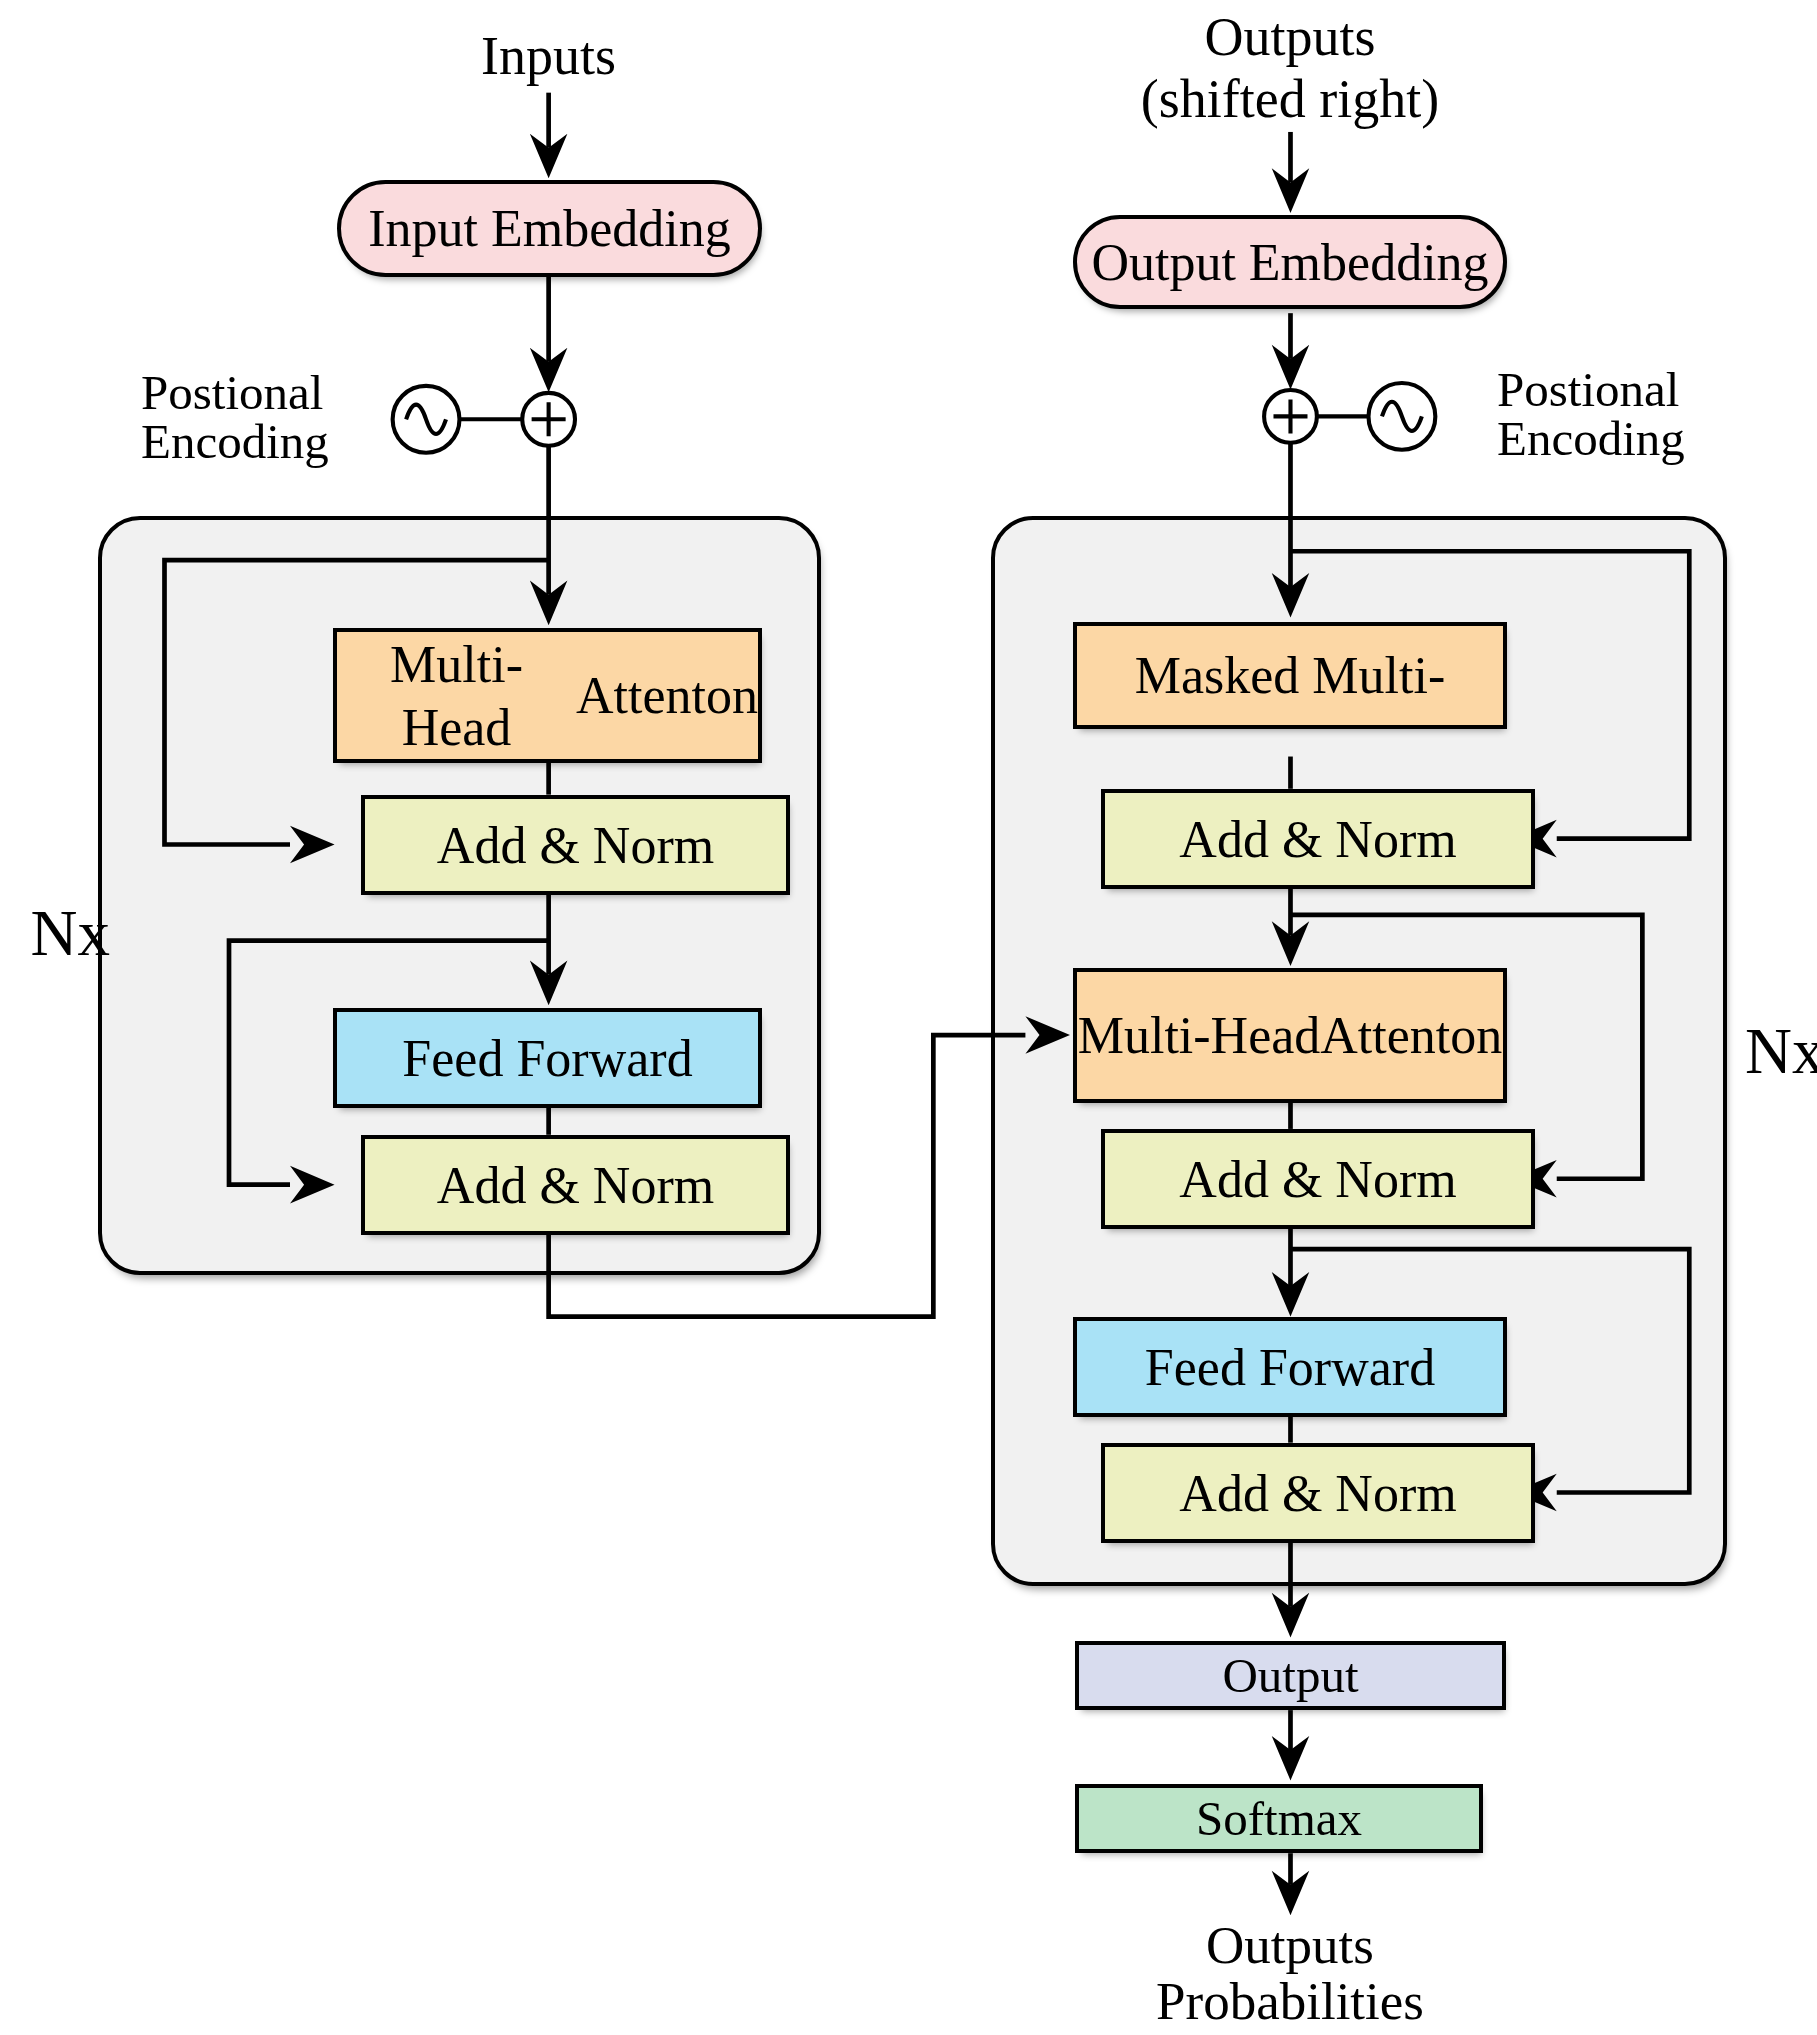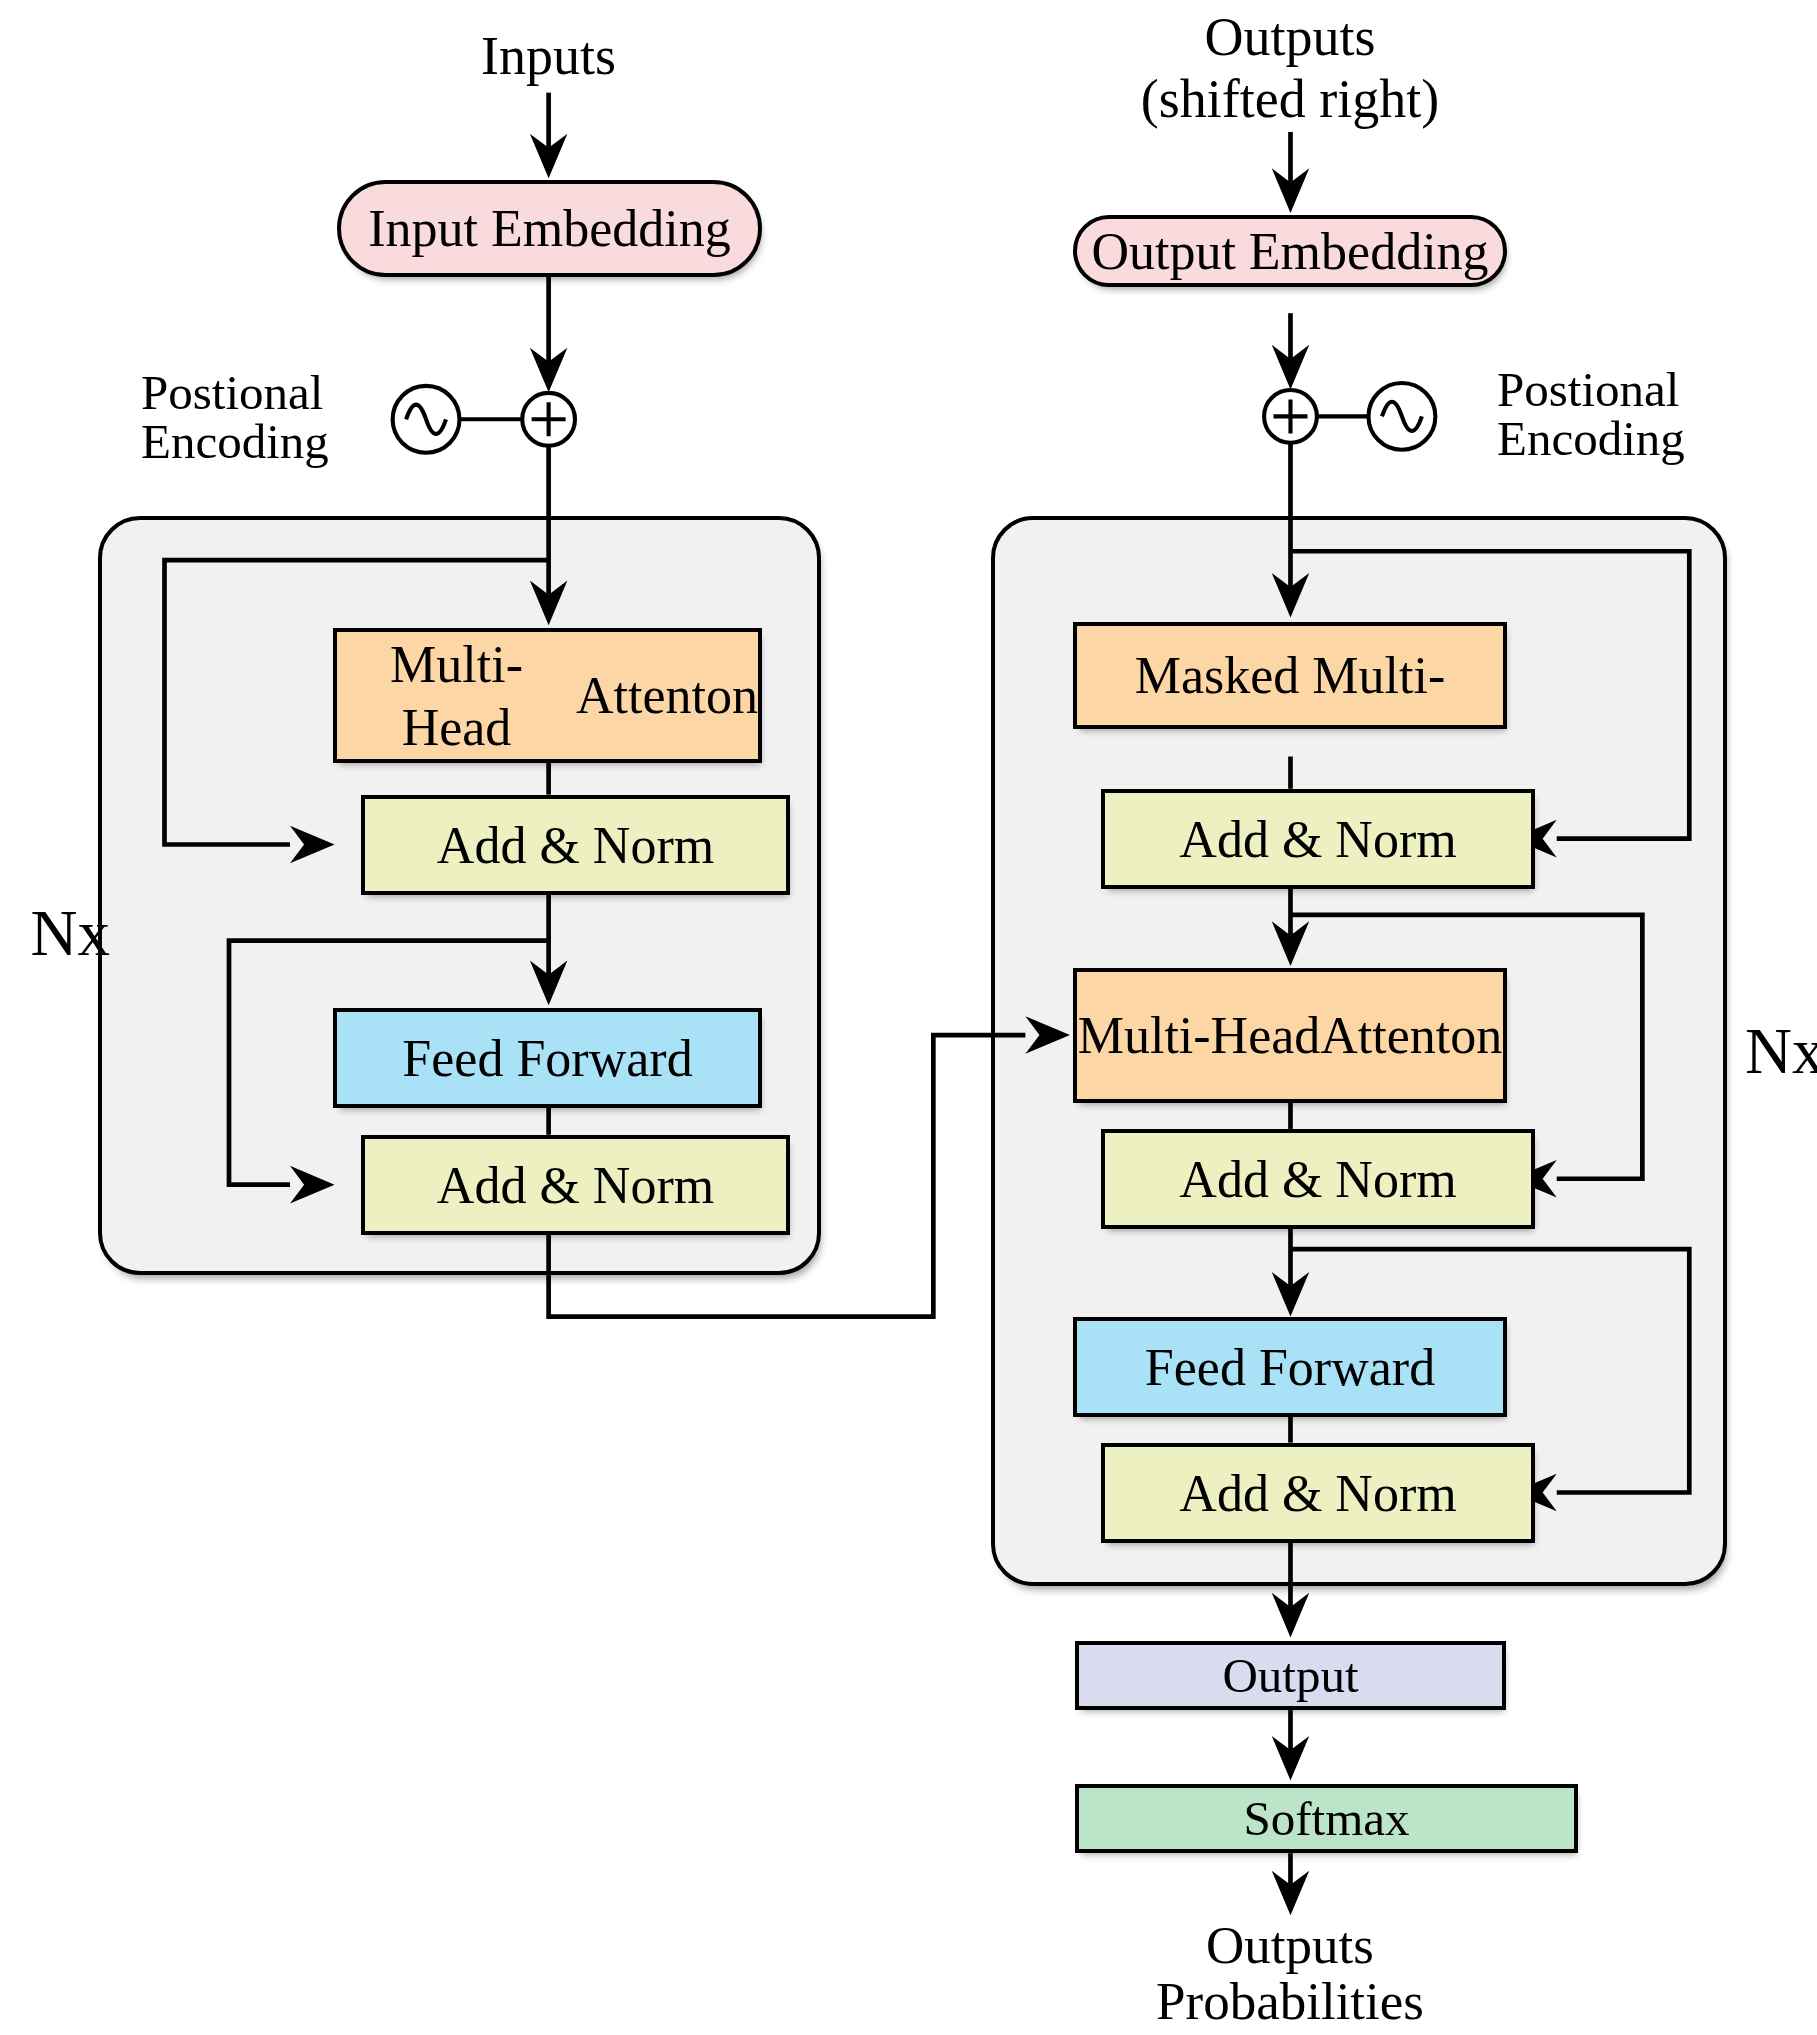--- a/index.html
+++ b/index.html
@@ -41,24 +41,24 @@
   #box-ff1 {left:333px;top:1008px;width:429px;height:100px;}
   #box-an2 {left:333px;top:1135px;width:429px;height:100px;}
 
   #box-mmha{left:1073px;top:622px;width:434px;height:107px;}
   #box-anr1{left:1073px;top:789px;width:434px;height:100px;}
   #box-mha2{left:1073px;top:968px;width:434px;height:135px;}
   #box-anr2{left:1073px;top:1129px;width:434px;height:100px;}
   #box-ffr {left:1073px;top:1317px;width:434px;height:100px;}
   #box-anr3{left:1073px;top:1443px;width:434px;height:100px;}
   #box-linear {left:1075px;top:1641px;width:431px;height:69px;font-size:49px;line-height:49px;}
-  #box-softmax{left:1075px;top:1784px;width:503px;height:69px;font-size:49px;line-height:49px;}
+  #box-softmax{left:1075px;top:1784px;width:408px;height:69px;font-size:49px;line-height:49px;}
 
   #pill-input {left:337px;top:180px;width:425px;height:97px;}
-  #pill-output{left:1073px;top:215px;width:434px;height:72px;}
+  #pill-output{left:1073px;top:215px;width:434px;height:94px;}
 
   
   .lbl{position:absolute;z-index:3;}
   #label-inputs{left:431px;top:25px;width:235px;text-align:center;font-size:54px;}
   #label-outputs-top{left:1114px;top:5.9px;width:352px;text-align:center;font-size:54px;line-height:62px;}
   #pos-left {left:141px;top:368px;font-size:49px;line-height:49px;text-align:left;}
   #pos-right{left:1497px;top:365px;font-size:49px;line-height:49px;text-align:left;}
   #nx-left {left:30.5px;top:896px;font-size:65px;}
   #nx-right{left:1745px;top:1014px;font-size:65px;}
   #label-out-prob{left:1114px;top:1917px;width:352px;text-align:center;font-size:53px;line-height:56px;}

